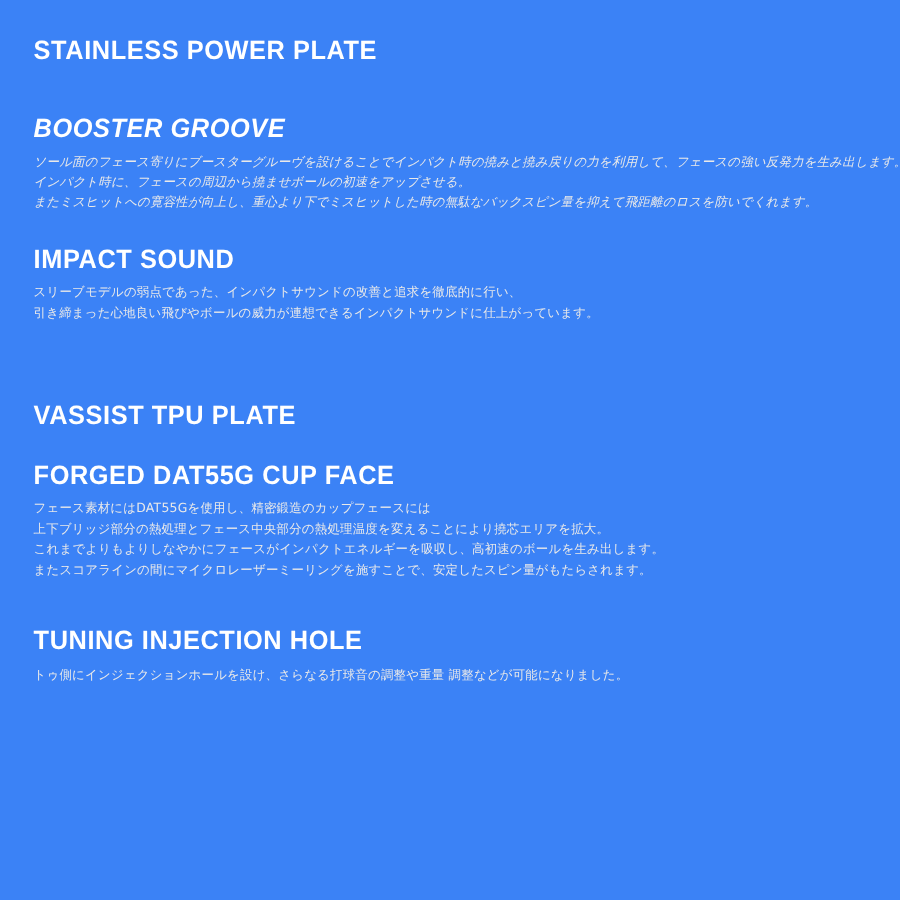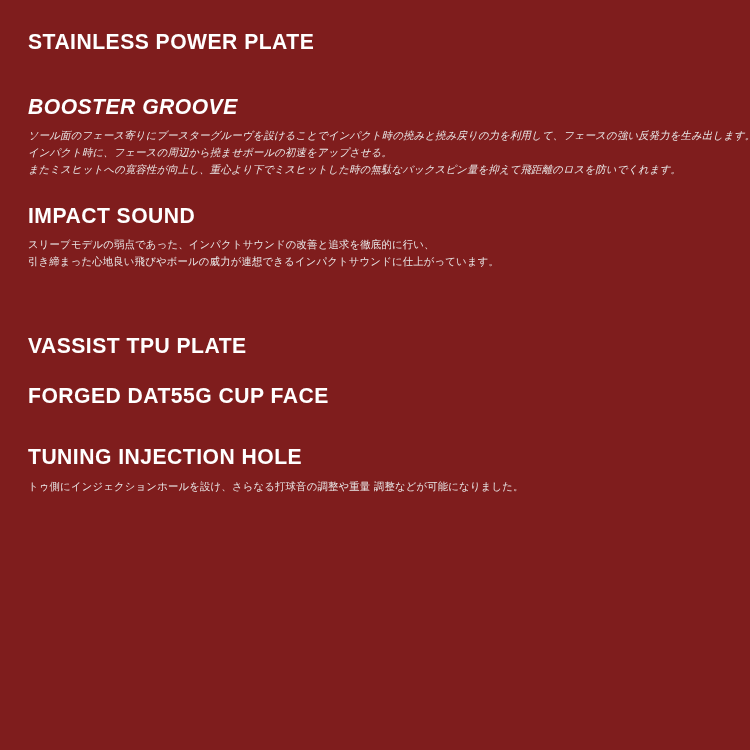--- a/index.html
+++ b/index.html
@@ -11,21 +11,21 @@
     width: 750px;
     height: 750px;
     overflow: hidden;
     font-family: "Liberation Sans", sans-serif;
     color: #ffffff;
   }
   .page {
     position: relative;
     width: 750px;
     height: 750px;
-    background: #7f1d1d;
+    background: #3b82f6;
     box-sizing: border-box;
     padding: 26px 28px 10px 28px;
   }
   .section {
     margin-bottom: 26px;
   }
   .section:last-child {
     margin-bottom: 0;
   }
   .sec-title {
@@ -86,20 +86,26 @@
       <div class="line">引き締まった心地良い飛びやボールの威力が連想できるインパクトサウンドに仕上がっています。</div>
     </div>
   </div>
 
   <div class="section s3">
     <h2 class="sec-title">VASSIST TPU PLATE</h2>
   </div>
 
   <div class="section s4">
     <h2 class="sec-title">FORGED DAT55G CUP FACE</h2>
+    <div class="sec-body">
+      <div class="line">フェース素材にはDAT55Gを使用し、精密鍛造のカップフェースには</div>
+      <div class="line">上下ブリッジ部分の熱処理とフェース中央部分の熱処理温度を変えることにより撓芯エリアを拡大。</div>
+      <div class="line">これまでよりもよりしなやかにフェースがインパクトエネルギーを吸収し、高初速のボールを生み出します。</div>
+      <div class="line">またスコアラインの間にマイクロレーザーミーリングを施すことで、安定したスピン量がもたらされます。</div>
+    </div>
   </div>
 
   <div class="section s5">
     <h2 class="sec-title">TUNING INJECTION HOLE</h2>
     <div class="sec-body">
       <div class="line">トゥ側にインジェクションホールを設け、さらなる打球音の調整や重量 調整などが可能になりました。</div>
     </div>
   </div>
 
 </div>

